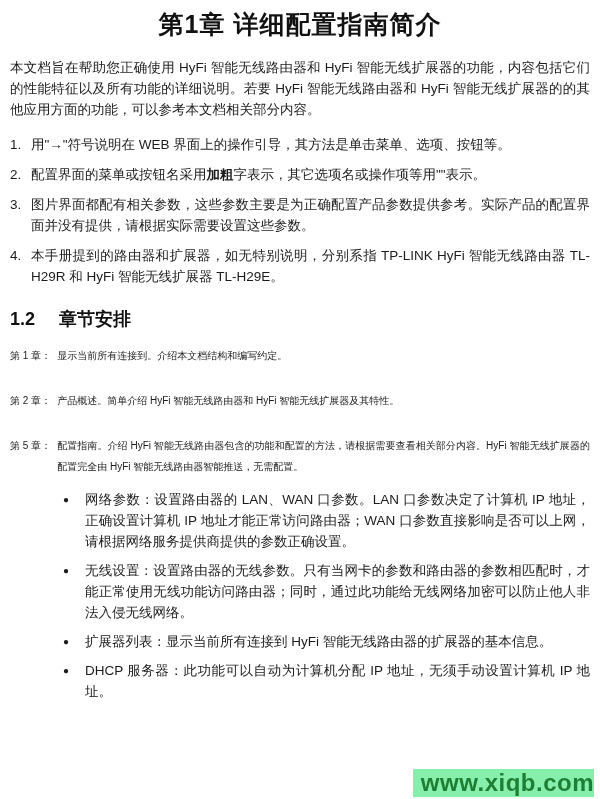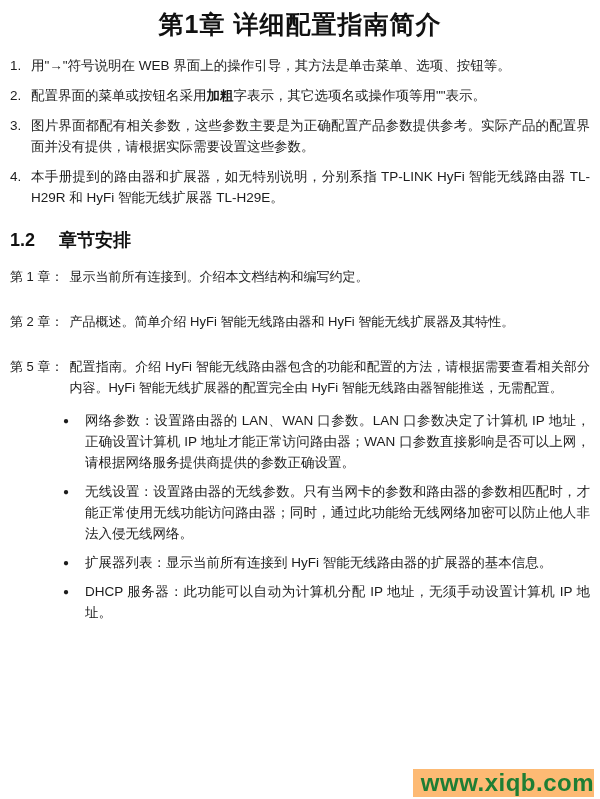--- a/index.html
+++ b/index.html
@@ -43,21 +43,21 @@
     line-height: 21px;
   }
   .oitem:first-child { margin-top: 14px; }
   .onum { width: 21px; flex-shrink: 0; }
   .otext { flex: 1; text-align: justify; }
   .otext b { font-weight: bold; }
   .chapters { margin-top: 4px; }
   .chapter {
     display: flex;
     margin: 24px 10px 0 10px;
-    font-size: 13px;
+    font-size: 10px;
     line-height: 21px;
   }
   .chapter:first-child { margin-top: 14px; }
   .clabel { flex-shrink: 0; white-space: nowrap; margin-right: 6px; }
   .ctext { flex: 1; text-align: justify; }
   .bullets { margin-top: 4px; }
   .bullet-item {
     display: flex;
     margin: 8px 10px 0 63px;
     font-size: 13.5px;
@@ -71,31 +71,32 @@
     line-height: 21px;
   }
   .bullet-text { flex: 1; text-align: justify; }
   .watermark {
     position: absolute;
     right: 6px;
     bottom: 2px;
     font-size: 24px;
     font-weight: bold;
     letter-spacing: 0.5px;
-    background: #fdba74;
+    background: #86efac;
     padding-left: 8px;
   }
 </style>
 </head>
 <body>
 
 <div class="page">
 
   <h1 class="doc-title">第1章 详细配置指南简介</h1>
 
+  <p class="intro">本文档旨在帮助您正确使用 HyFi 智能无线路由器和 HyFi 智能无线扩展器的功能，内容包括它们的性能特征以及所有功能的详细说明。若要 HyFi 智能无线路由器和 HyFi 智能无线扩展器的的其他应用方面的功能，可以参考本文档相关部分内容。</p>
 
 
   <div class="olist">
     <div class="oitem">
       <span class="onum">1.</span>
       <span class="otext"><span>用"→"符号说明在 WEB 界面上的操作引导，其方法是单击菜单、选项、按钮等。</span></span>
     </div>
     <div class="oitem">
       <span class="onum">2.</span>
       <span class="otext"><span>配置界面的菜单或按钮名采用</span><b>加粗</b><span>字表示，其它选项名或操作项等用""表示。</span></span>

